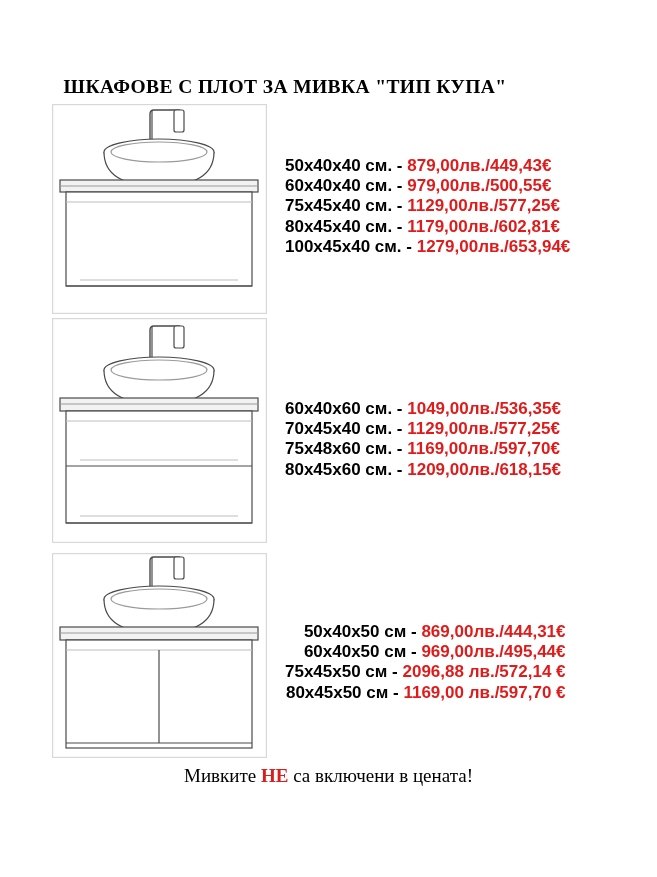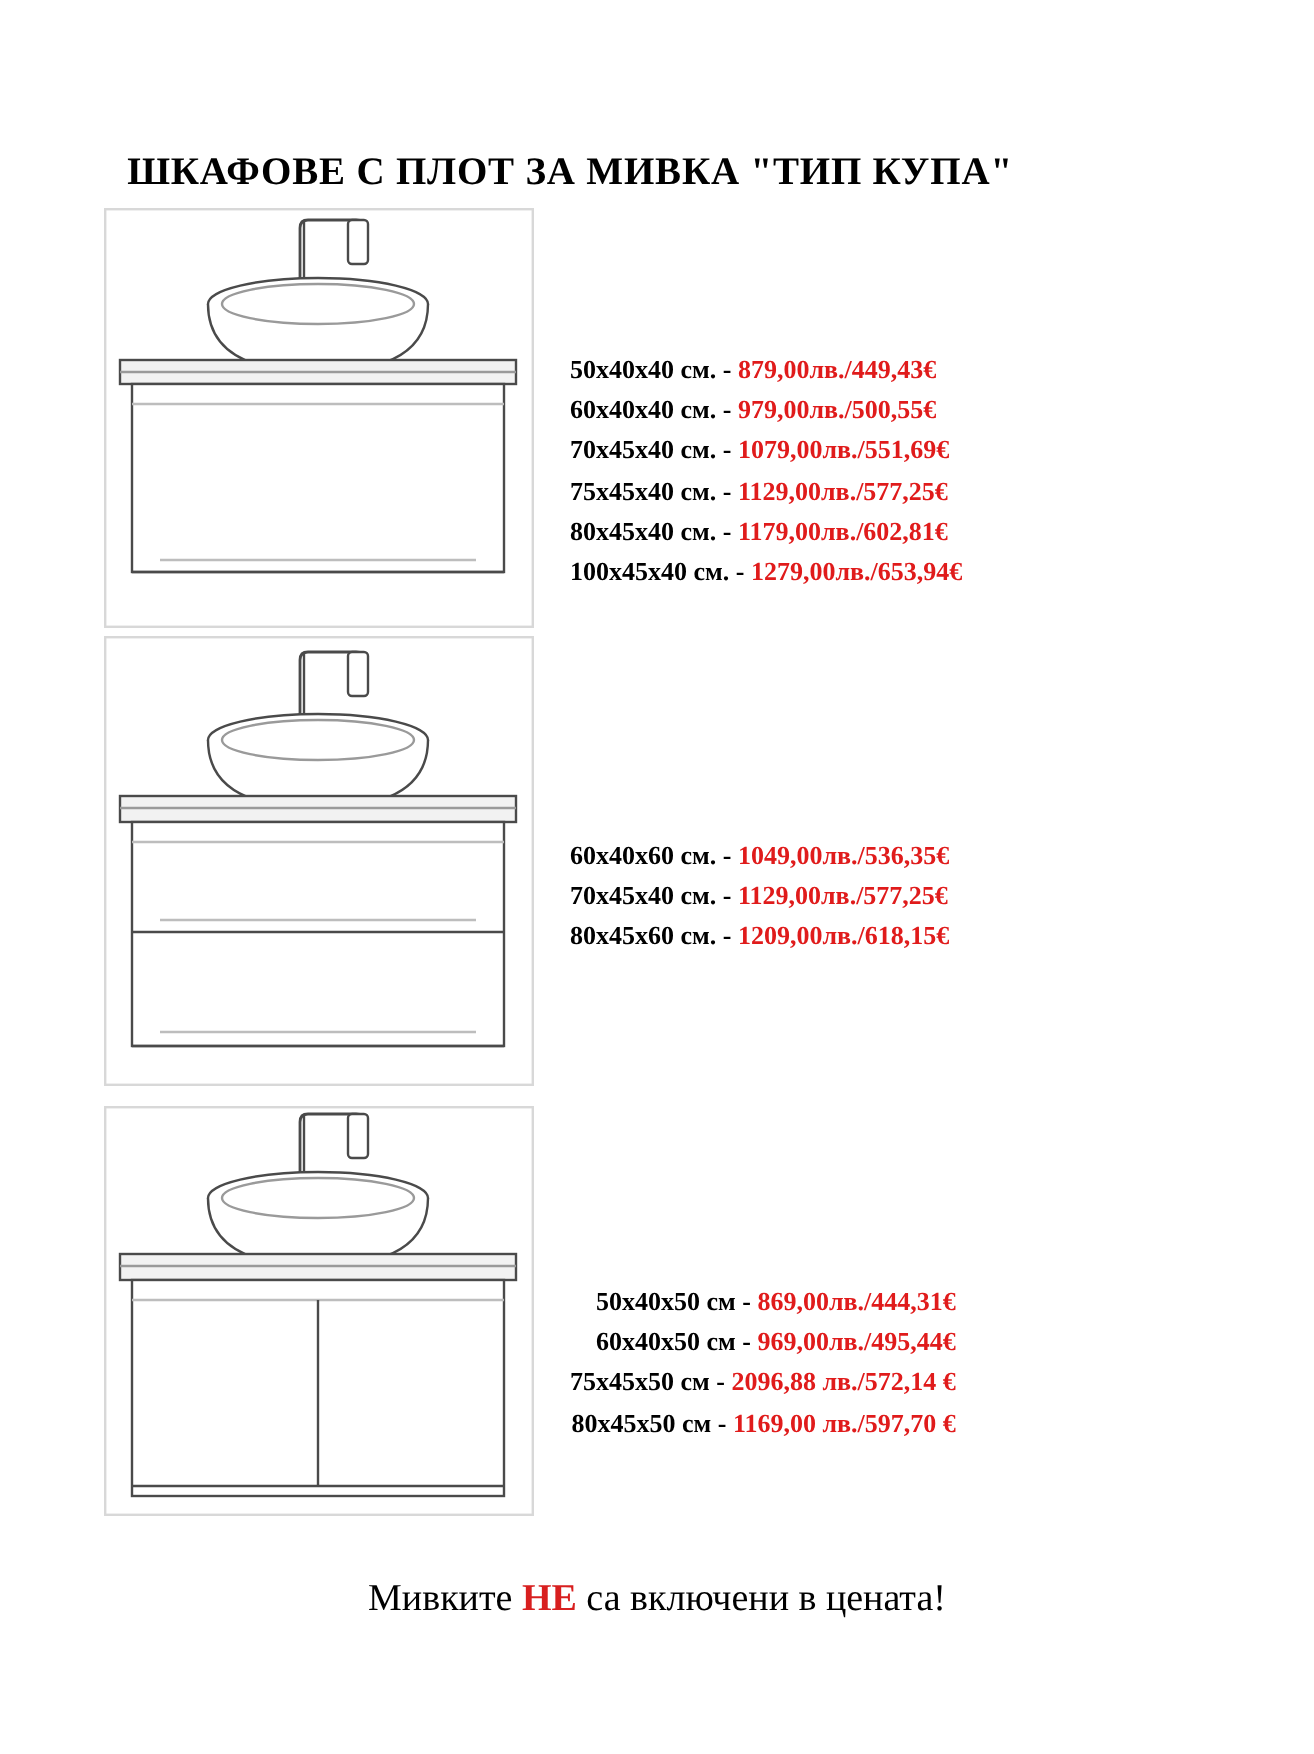--- a/index.html
+++ b/index.html
@@ -39,37 +39,35 @@
   
   .footer-note {
     position: absolute;
     top: 765px;
     left: 0;
     width: 657px;
     text-align: center;
     font-family: "Liberation Serif", serif;
     font-size: 19px;
     color: #000;
-    margin-top: 24px;
   }
   .footer-note .neg {
     color: #d81f1f;
     font-weight: bold;
   }
 
   
   .price-block {
     position: absolute;
-    font-family: Liberation Serif, serif;
-    font-size: 13px;
+    font-family: Liberation Sans, sans-serif;
+    font-size: 17px;
     font-weight: bold;
     color: #000;
     line-height: 20.2px;
     white-space: nowrap;
-    margin-top: 19px;
   }
   .price-row .dim { color: #000; }
   .price-row .amt { color: #e01b1b; }
 
   #prices-1 { top: 156px; left: 285px; }
   #prices-2 { top: 399px; left: 285px; }
   #prices-3 { top: 622px; left: 285px; text-align: right; }
   #prices-3 .price-row { text-align: right; }
 
   
@@ -110,21 +108,20 @@
         <line x1="28" y1="176" x2="186" y2="176" stroke="#bdbdbd"></line>
 
         <line x1="14" y1="182" x2="200" y2="182"></line>
       </g>
     </svg>
   </div>
 
   <div class="price-block" id="prices-1">
     <div class="price-row"><span class="dim">50x40x40 см. - </span><span class="amt">879,00лв./449,43€</span></div>
     <div class="price-row"><span class="dim">60x40x40 см. - </span><span class="amt">979,00лв./500,55€</span></div>
-    <div class="price-row"><span class="dim">70x45x40 см. - </span><span class="amt">1079,00лв./551,69€</span></div>
     <div class="price-row"><span class="dim">75x45x40 см. - </span><span class="amt">1129,00лв./577,25€</span></div>
     <div class="price-row"><span class="dim">80x45x40 см. - </span><span class="amt">1179,00лв./602,81€</span></div>
     <div class="price-row"><span class="dim">100x45x40 см. - </span><span class="amt">1279,00лв./653,94€</span></div>
   </div>
 
   <div class="drawing" style="top:318px; left:52px;">
     <svg width="215" height="225" viewBox="0 0 215 225" xmlns="http://www.w3.org/2000/svg">
       <g fill="none" stroke="#4a4a4a" stroke-width="1.2">
         <rect x="0.6" y="0.6" width="213.8" height="223.8" stroke="#d8d8d8" fill="#ffffff"></rect>
 
@@ -148,20 +145,21 @@
 
         <line x1="28" y1="198" x2="186" y2="198" stroke="#bdbdbd"></line>
         <line x1="14" y1="205" x2="200" y2="205"></line>
       </g>
     </svg>
   </div>
 
   <div class="price-block" id="prices-2">
     <div class="price-row"><span class="dim">60x40x60 см. - </span><span class="amt">1049,00лв./536,35€</span></div>
     <div class="price-row"><span class="dim">70x45x40 см. - </span><span class="amt">1129,00лв./577,25€</span></div>
+    <div class="price-row"><span class="dim">75x48x60 см. - </span><span class="amt">1169,00лв./597,70€</span></div>
     <div class="price-row"><span class="dim">80x45x60 см. - </span><span class="amt">1209,00лв./618,15€</span></div>
   </div>
 
   <div class="drawing" style="top:553px; left:52px;">
     <svg width="215" height="205" viewBox="0 0 215 205" xmlns="http://www.w3.org/2000/svg">
       <g fill="none" stroke="#4a4a4a" stroke-width="1.2">
         <rect x="0.6" y="0.6" width="213.8" height="203.8" stroke="#d8d8d8" fill="#ffffff"></rect>
 
         <path d="M98 50 L98 10 L98 8 Q98 4 102 4 L126 4 Q130 4 130 8 L130 26" stroke="#4a4a4a" stroke-width="1.4"></path>
         <path d="M94 50 L108 50 L108 42 L94 42 Z" fill="#ffffff"></path>

